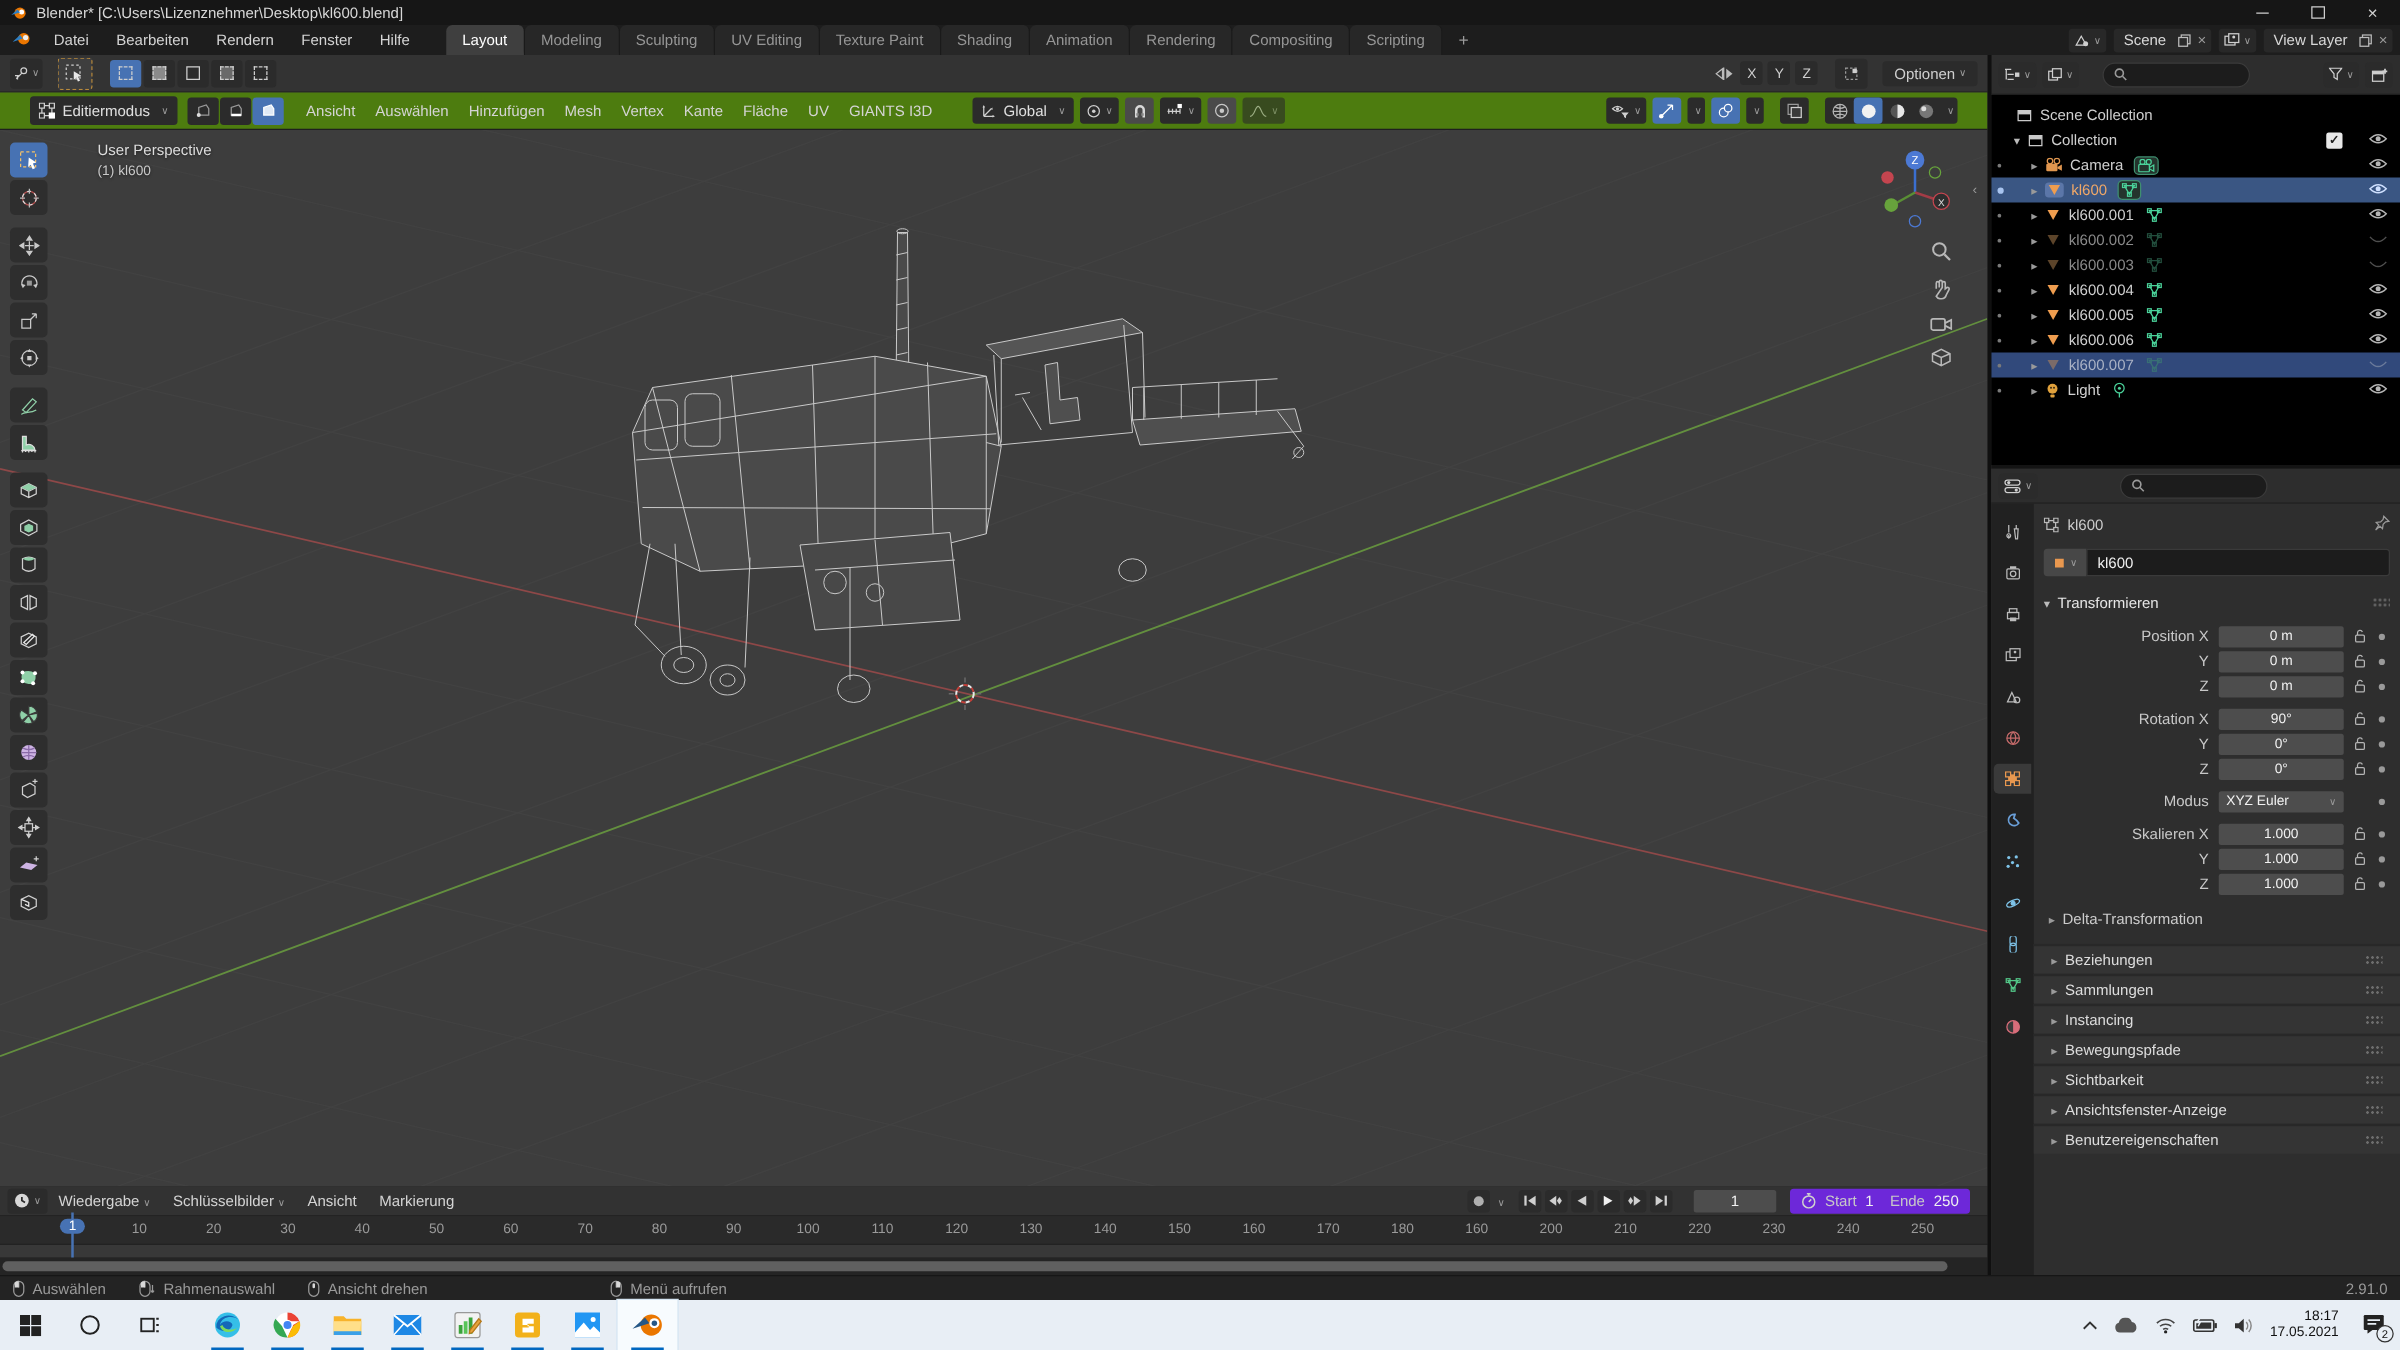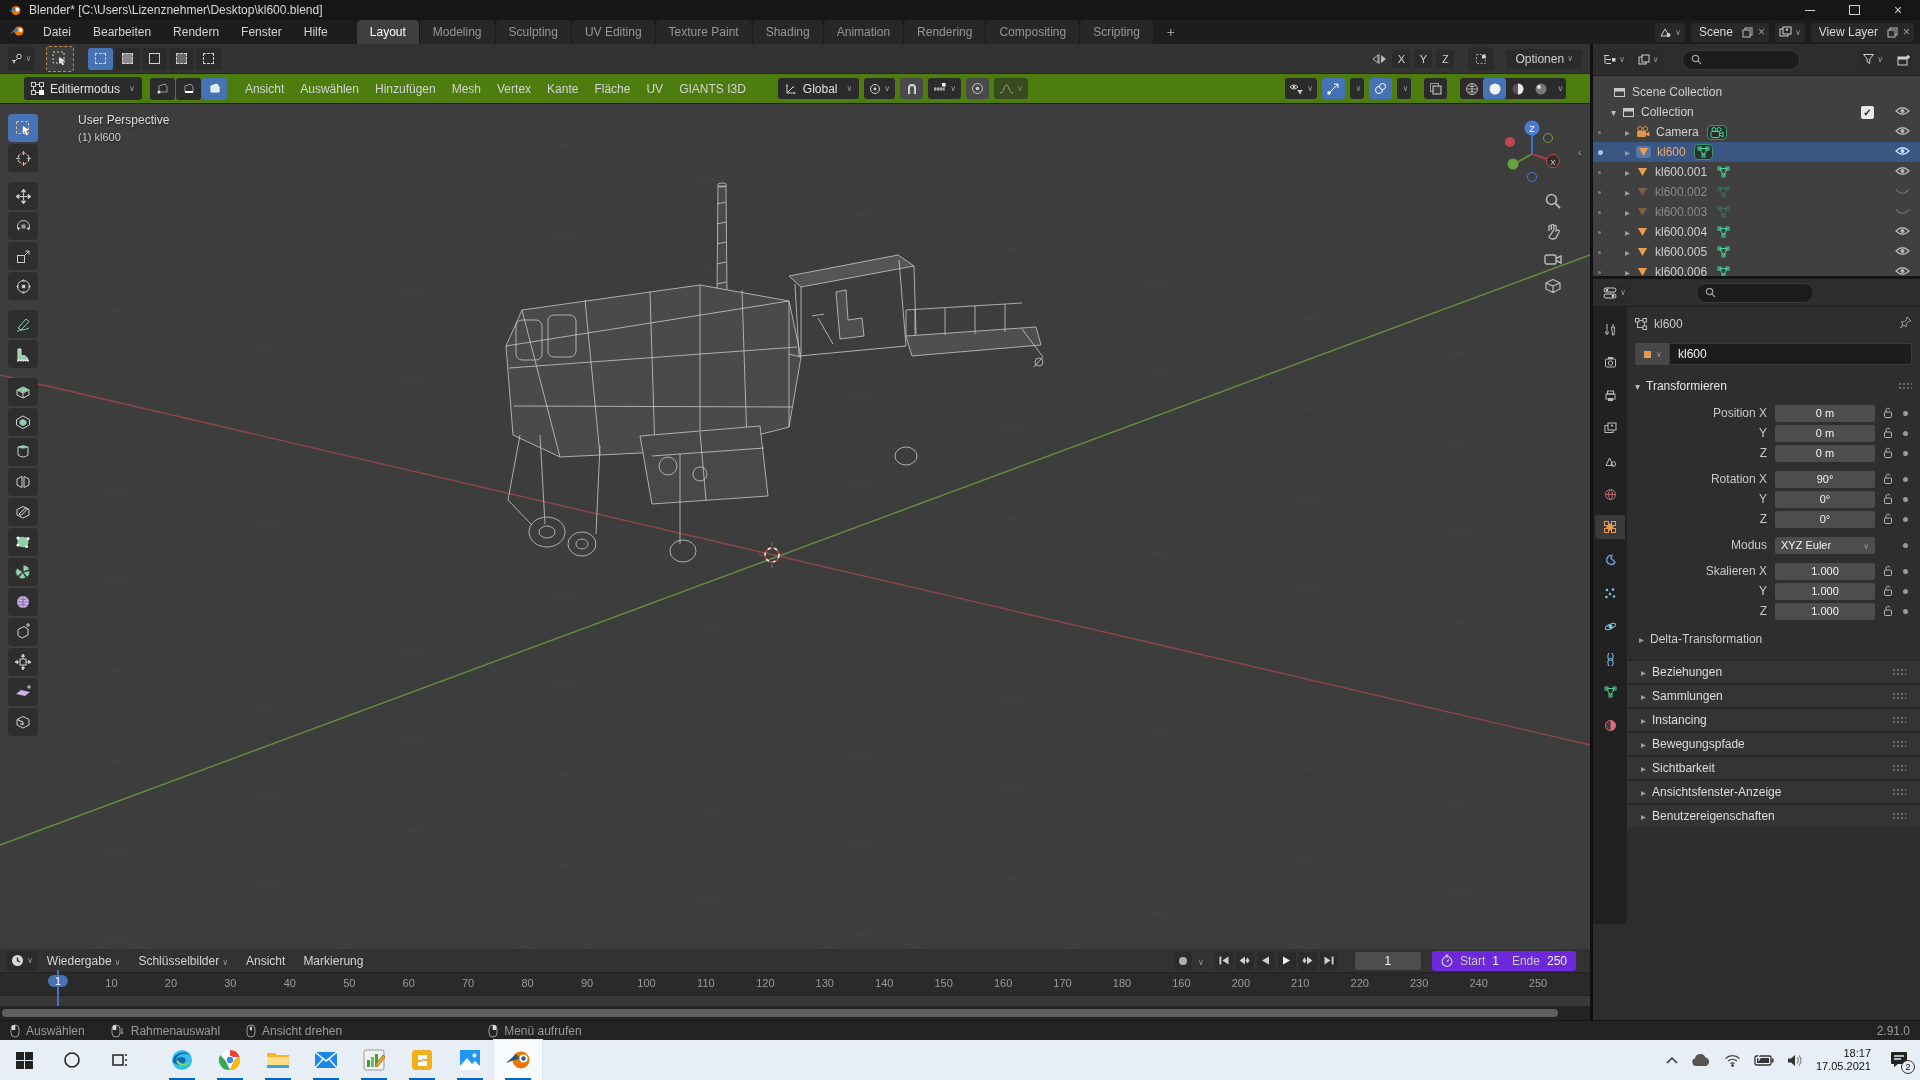--- a/index.html
+++ b/index.html
@@ -80,21 +80,21 @@
   .sidebar-toggle { position:absolute; left:1578px; top:42px; color:#9a9a9a; font-size:11px; }
 
   
   #vtools { position:absolute; left:8px; top:10px; width:32px; display:flex; flex-direction:column; gap:2px; }
   .vtool { width:30px; height:28px; background:#2e2e2e; border-radius:4px; display:flex; align-items:center; justify-content:center; }
   .vtool.on { background:#4772b3; }
   .vtool svg { display:block; }
   .tgap { height:6px; }
 
   
-  #outliner { height:232px; background:#404040; overflow:hidden; }
+  #outliner { height:328px; background:#000000; overflow:hidden; }
   #outliner .hdr { height:32px; background:#2d2d2d; display:flex; align-items:center; padding:0 6px; gap:5px; border-bottom:1px solid #1e1e1e; }
   .search { flex:0 0 auto; display:flex; align-items:center; gap:4px; background:#1c1c1c; border:1px solid #3a3a3a; border-radius:10px; height:20px; padding:0 8px; width:118px; }
   .orow { height:20px; display:flex; align-items:center; padding-left:6px; position:relative; color:#cfcfcf; }
   .orow .nm { margin-left:6px; }
   .orow .eye { position:absolute; right:10px; }
   .orow .chk { position:absolute; right:46px; }
   .orow.sel { background:#3a5683; }
   .orow.sel2 { background:#31497b; }
   .orow.dim { color:#8a8a8a; }
   .orow.dim svg { opacity:.55; }

